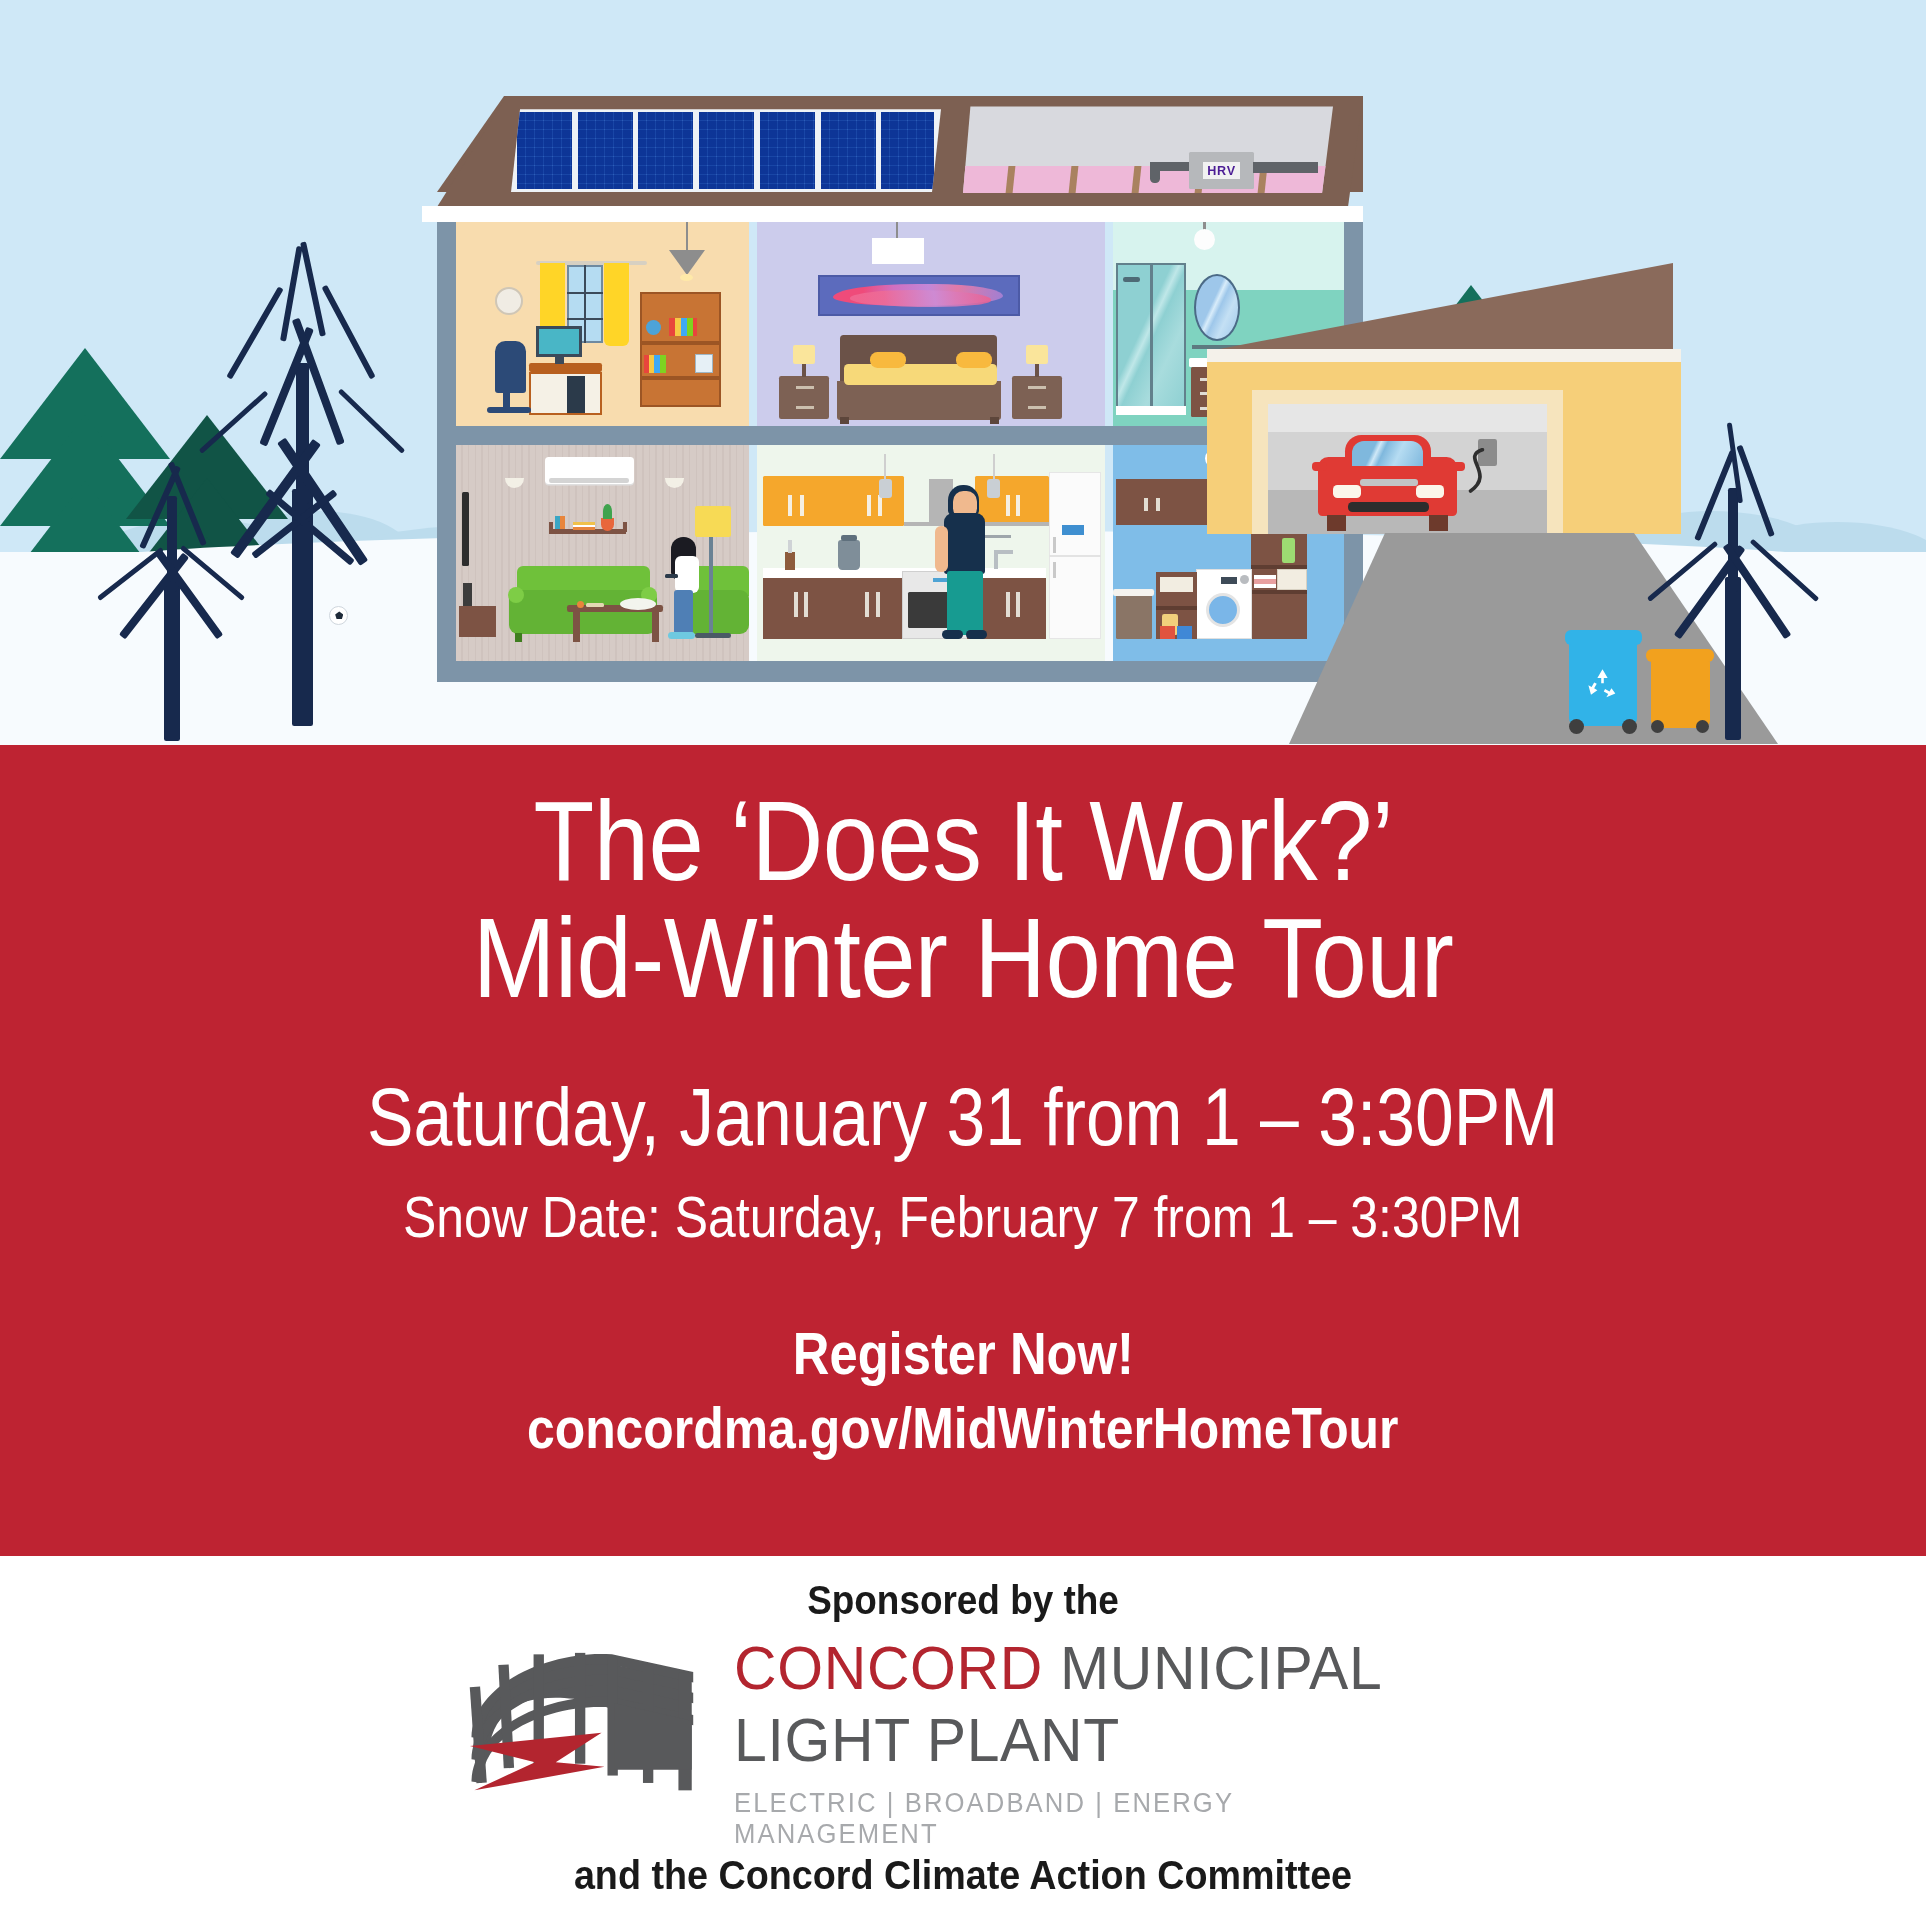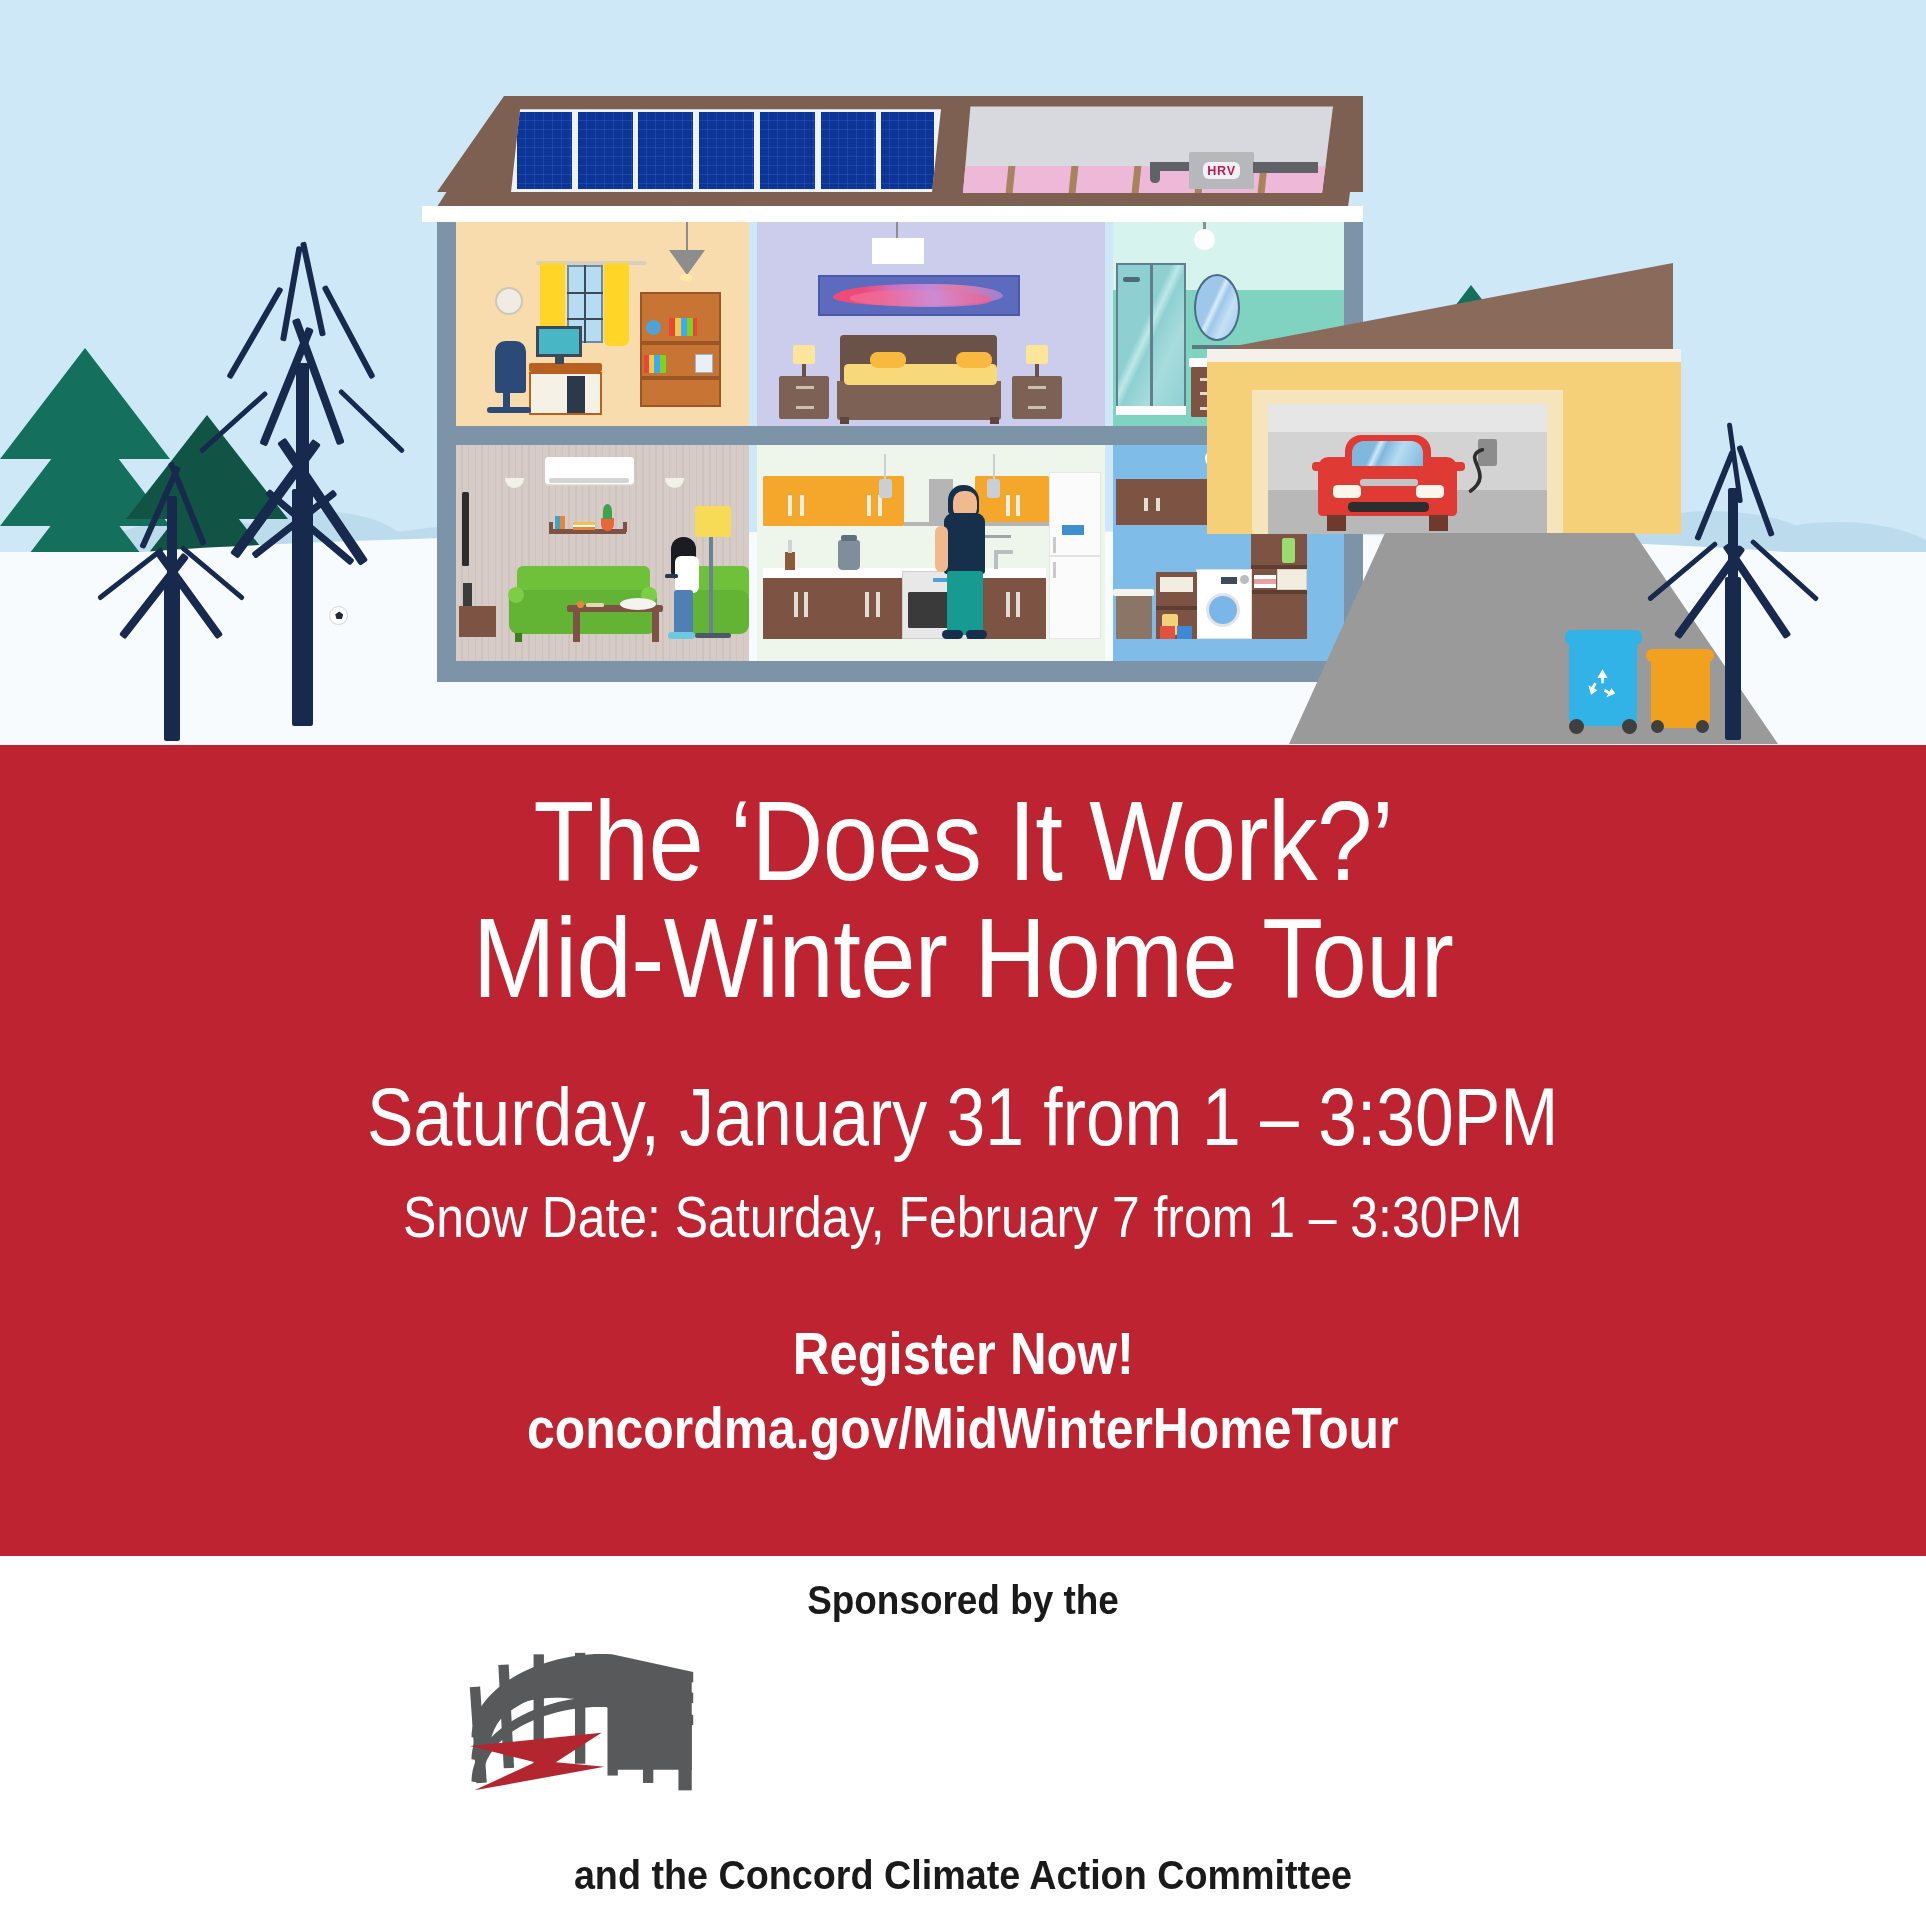--- a/index.html
+++ b/index.html
@@ -143,21 +143,21 @@
         <div style="position:absolute;left:44px;bottom:0;width:6.7px;height:27px;background:#a9825f;transform:skewX(-6deg);"></div>
         <div style="position:absolute;left:107px;bottom:0;width:6.7px;height:27px;background:#a9825f;transform:skewX(-6deg);"></div>
         <div style="position:absolute;left:170px;bottom:0;width:6.7px;height:27px;background:#a9825f;transform:skewX(-6deg);"></div>
         <div style="position:absolute;left:233px;bottom:0;width:6.7px;height:27px;background:#a9825f;transform:skewX(-6deg);"></div>
         <div style="position:absolute;left:296px;bottom:0;width:6.7px;height:27px;background:#a9825f;transform:skewX(-6deg);"></div>
 
         <div style="position:absolute;left:187px;top:56px;width:43px;height:9px;background:#5f6368;"></div>
         <div style="position:absolute;left:187px;top:56px;width:9.6px;height:21px;background:#5f6368;border-radius:0 0 4.4px 4.4px;"></div>
         <div style="position:absolute;left:226px;top:46px;width:65px;height:37px;background:#b6b8bb;border-radius:1.5px;
                     display:flex;align-items:center;justify-content:center;">
-          <span style="background:#f1f1f1;color:#be185d;font-size:12.6px;font-weight:700;padding:1.5px 4.4px;letter-spacing:0.7px;border-radius:6px;">HRV</span>
+          <span style="background:#f1f1f1;color:#4c1d95;font-size:12.6px;font-weight:700;padding:1.5px 4.4px;letter-spacing:0.7px;">HRV</span>
         </div>
         <div style="position:absolute;left:290px;top:56px;width:65px;height:10.4px;background:#5f6368;"></div>
       </div>
 
       <div class="divider" style="left:0;top:126px;width:19px;height:459px;"></div>
       <div class="divider" style="left:907px;top:126px;width:19px;height:459px;"></div>
 
       <div class="room" style="left:19px;top:126px;width:293px;height:204px;background:#f8dcae;">
         <div class="obj rr" style="left:39px;top:65px;width:28px;height:28px;background:#f0ece4;border:2.2px solid #cfc6b6;box-sizing:border-box;"></div>
         <div class="obj" style="left:80px;top:39px;width:111px;height:4.4px;background:#d7d0c2;border-radius:2.2px;"></div>
@@ -475,19 +475,26 @@
           <rect x="190" y="18" width="14" height="160" fill="#58595b"></rect>
           <rect x="238" y="28" width="14" height="160" fill="#58595b"></rect>
           <rect x="286" y="38" width="18" height="160" fill="#58595b"></rect>
 
           <path d="M200 80 L304 104 L304 170 L200 170 Z" fill="#58595b"></path>
 
           <path d="M4 138 L182 120 L120 160 L186 166 L10 198 L92 160 Z" fill="#b3252f"></path>
         </svg>
       </div>
 
+      <div class="logotext">
+        <div class="lt1">
+          <span class="red">CONCORD</span><span>&nbsp;</span><span class="gray">MUNICIPAL</span>
+        </div>
+        <div class="lt2">LIGHT PLANT</div>
+        <div class="lt3">ELECTRIC |  BROADBAND |  ENERGY MANAGEMENT</div>
+      </div>
     </div>
 
     <div class="cc">and the Concord Climate Action Committee</div>
   </div>
 
 </div>
 
 
 </body></html>

